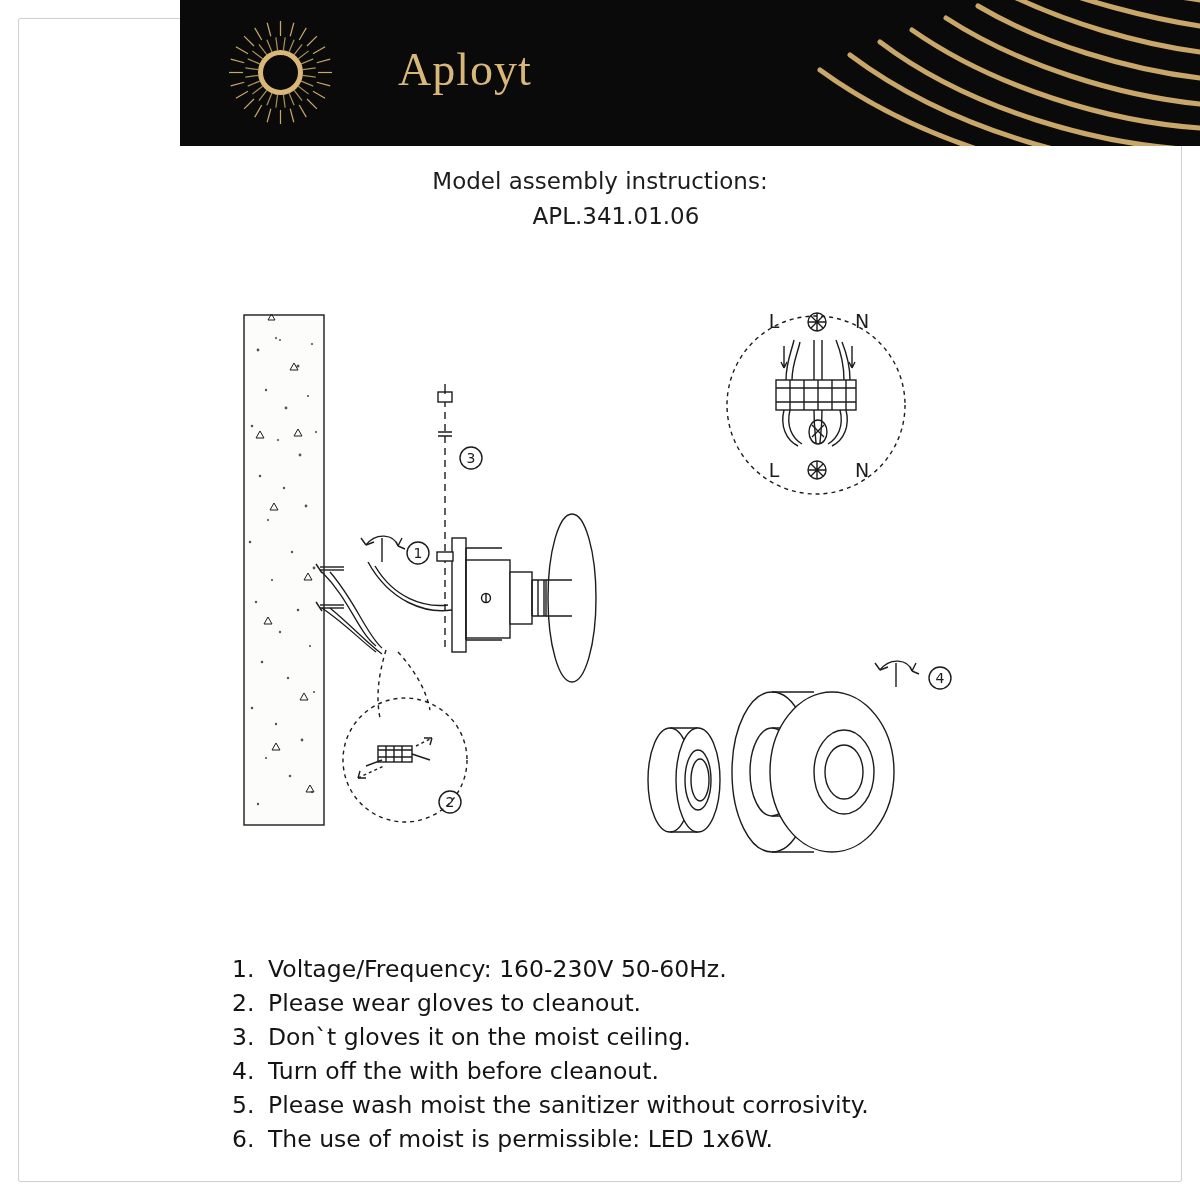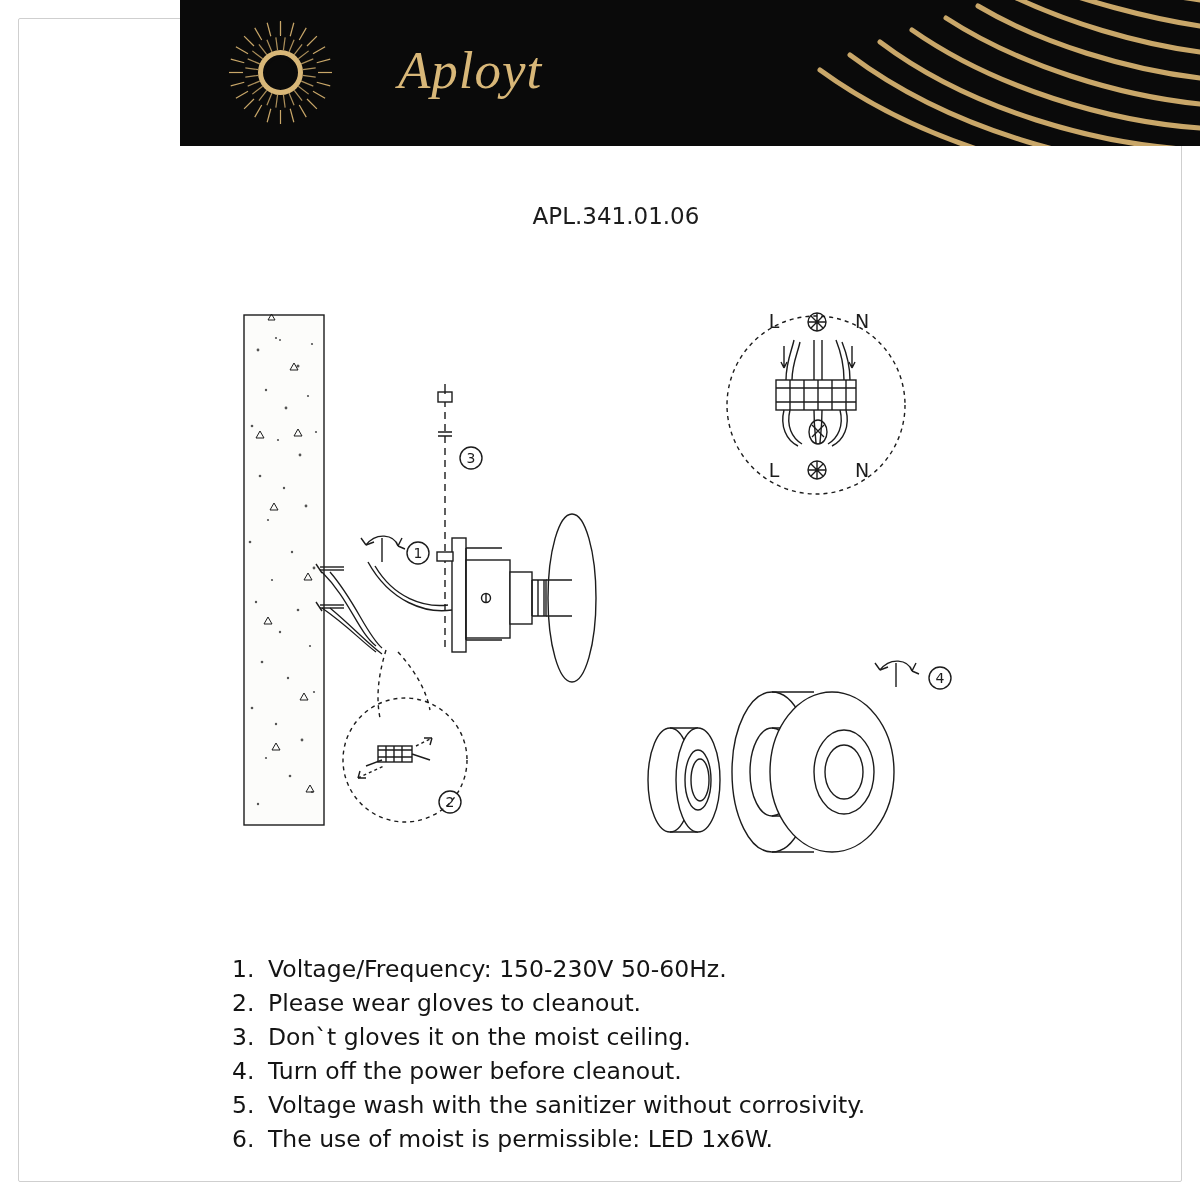--- a/index.html
+++ b/index.html
@@ -44,25 +44,24 @@
     left: 48px;
     top: 20px;
     width: 105px;
     height: 105px;
   }
   .banner-title {
     position: absolute;
     left: 218px;
     top: 30px;
     font-family: "Liberation Serif", serif;
-    font-size: 53px;
+    font-size: 46px;
     letter-spacing: 1px;
     color: #d8b778;
     line-height: 80px;
-    font-style: italic;
   }
   .banner-rays {
     position: absolute;
     right: 0;
     top: -40px;
     width: 420px;
     height: 230px;
   }
 
   
@@ -206,20 +205,21 @@
         <path d="M420 144 C 340 136, 240 106, 166 58" stroke-width="5"></path>
         <path d="M420 118 C 350 110, 262 84, 198 46" stroke-width="5"></path>
         <path d="M420 92  C 358 84, 285 62, 228 34" stroke-width="5"></path>
         <path d="M420 66  C 366 58, 302 40, 255 22" stroke-width="5"></path>
         <path d="M420 40  C 374 34, 320 20, 280 10" stroke-width="5"></path>
         <path d="M420 16  C 382 12, 338 4, 305 0" stroke-width="5"></path>
       </g>
     </svg>
   </div>
 
+  <div class="doc-title">Model assembly instructions:</div>
   <div class="doc-model">APL.341.01.06</div>
 
   <svg class="diagram" viewBox="0 0 880 620">
     <g stroke="#1c1c1c" fill="none" stroke-width="1.4">
 
       <g>
         <rect x="64" y="35" width="80" height="510" fill="#fcfcfa" stroke="#1c1c1c" stroke-width="1.4"></rect>
         <g fill="#1c1c1c" stroke="none" opacity="0.75">
           <circle cx="78" cy="70" r="1.4"></circle>
             <circle cx="96" cy="58" r="1.1"></circle>
@@ -410,37 +410,37 @@
         <path d="M716 383 l0 24"></path>
         <circle cx="760" cy="398" r="11"></circle>
         <text x="760" y="403" font-family="DejaVu Sans, sans-serif" font-size="14" fill="#1c1c1c" stroke="none" text-anchor="middle">4</text>
       </g>
     </g>
   </svg>
 
   <div class="notes">
     <div class="note-row">
       <span class="note-num">1.</span>
-      <span class="note-text">Voltage/Frequency: 150-230V 50-60Hz.</span>
+      <span class="note-text">Voltage/Frequency: 160-230V 50-60Hz.</span>
     </div>
     <div class="note-row">
       <span class="note-num">2.</span>
       <span class="note-text">Please wear gloves to cleanout.</span>
     </div>
     <div class="note-row">
       <span class="note-num">3.</span>
       <span class="note-text">Don`t gloves it on the moist ceiling.</span>
     </div>
     <div class="note-row">
       <span class="note-num">4.</span>
-      <span class="note-text">Turn off the power before cleanout.</span>
+      <span class="note-text">Turn off the with before cleanout.</span>
     </div>
     <div class="note-row">
       <span class="note-num">5.</span>
-      <span class="note-text">Voltage wash with the sanitizer without corrosivity.</span>
+      <span class="note-text">Please wash moist the sanitizer without corrosivity.</span>
     </div>
     <div class="note-row">
       <span class="note-num">6.</span>
       <span class="note-text">The use of moist is permissible: LED 1x6W.</span>
     </div>
   </div>
 
 </div>
 
 </body></html>

